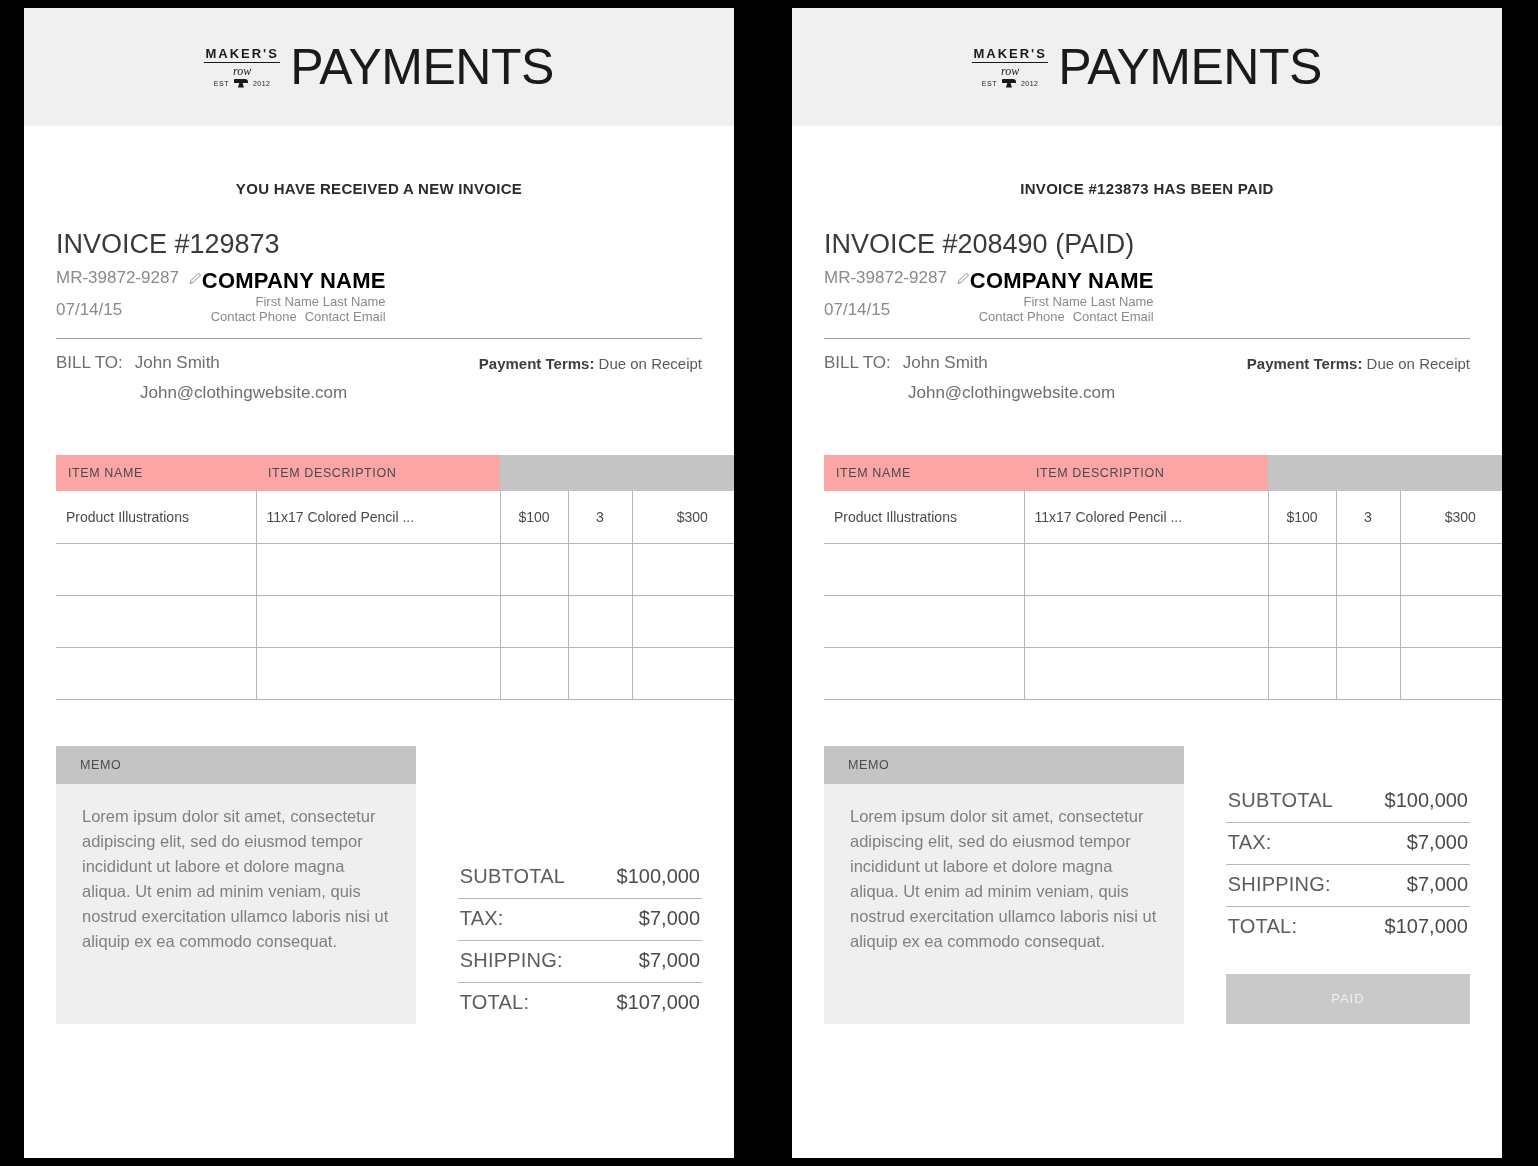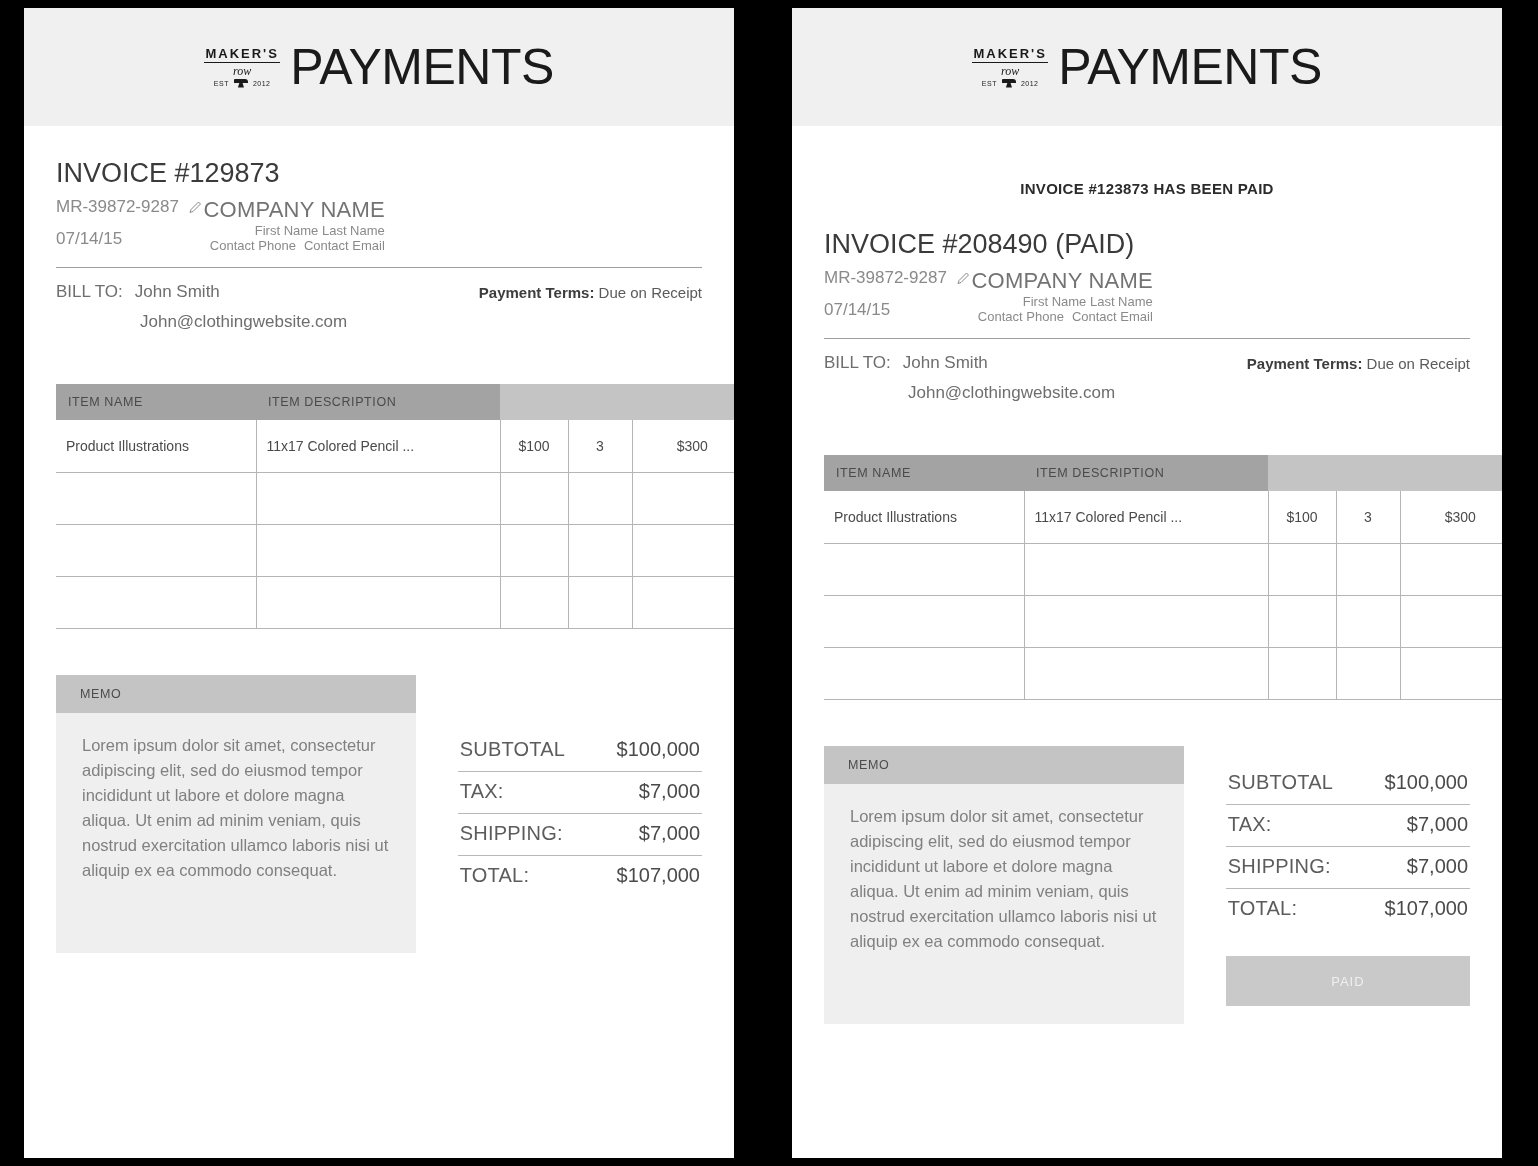--- a/index.html
+++ b/index.html
@@ -136,22 +136,23 @@
   }
   .pencil svg { display:block; }
   .meta-left .date {
     font-size: 17px;
     color: #8a8a8a;
     margin-top: 12px;
   }
   .meta-right { text-align: right; }
   .company-name {
     font-size: 22px;
-    color: #737373;
+    color: #000000;
     letter-spacing: 0.2px;
+    font-weight: bold;
   }
   .company-sub {
     font-size: 13px;
     color: #8a8a8a;
     margin-top: 0;
   }
   .company-sub span { margin-left: 8px; }
   .hr {
     height: 1px;
     background: #9e9e9e;
@@ -182,21 +183,21 @@
   .terms b { color: #3d3d3d; }
 
   
   table.items {
     width: 100%;
     border-collapse: collapse;
     margin-top: 52px;
     table-layout: fixed;
   }
   table.items thead th {
-    background: #a3a3a3;
+    background: #fca5a5;
     color: #4a4a4a;
     font-size: 12.5px;
     font-weight: 400;
     letter-spacing: 0.6px;
     text-align: left;
     height: 36px;
     padding: 0 0 0 12px;
     border: none;
   }
   table.items thead th.blank { background: #c4c4c4; }
@@ -215,21 +216,21 @@
   .col-desc  { width: 244px; }
   .col-price { width: 68px; }
   .col-qty   { width: 64px; }
   .col-total { width: 120px; }
 
   
   .bottom {
     display: flex;
     gap: 42px;
     margin-top: 46px;
-    align-items: center;
+    align-items: flex-end;
   }
   .memo-box { width: 386px; }
   .memo-head {
     background: #c4c4c4;
     color: #4c4c4c;
     font-size: 12.5px;
     letter-spacing: 0.6px;
     height: 38px;
     display: flex;
     align-items: center;
@@ -304,20 +305,21 @@
             <span class="anvil"></span>
             <span>2012</span>
           </div>
         </div>
         <div class="wordmark">PAYMENTS</div>
       </div>
     </div>
 
     <div class="body-wrap">
 
+      <div class="notice">YOU HAVE RECEIVED A NEW INVOICE</div>
 
       <div class="inv-title">INVOICE #129873</div>
 
       <div class="meta-row">
         <div class="meta-left">
           <div class="po">
             <span>MR-39872-9287</span>
             <span class="pencil">
               <svg width="13" height="13" viewBox="0 0 13 13">
                   <path d="M1 11.5 L2 8.5 L9.5 1 L11.5 3 L4 10.5 Z" fill="none" stroke="#8a8a8a" stroke-width="1"></path>

